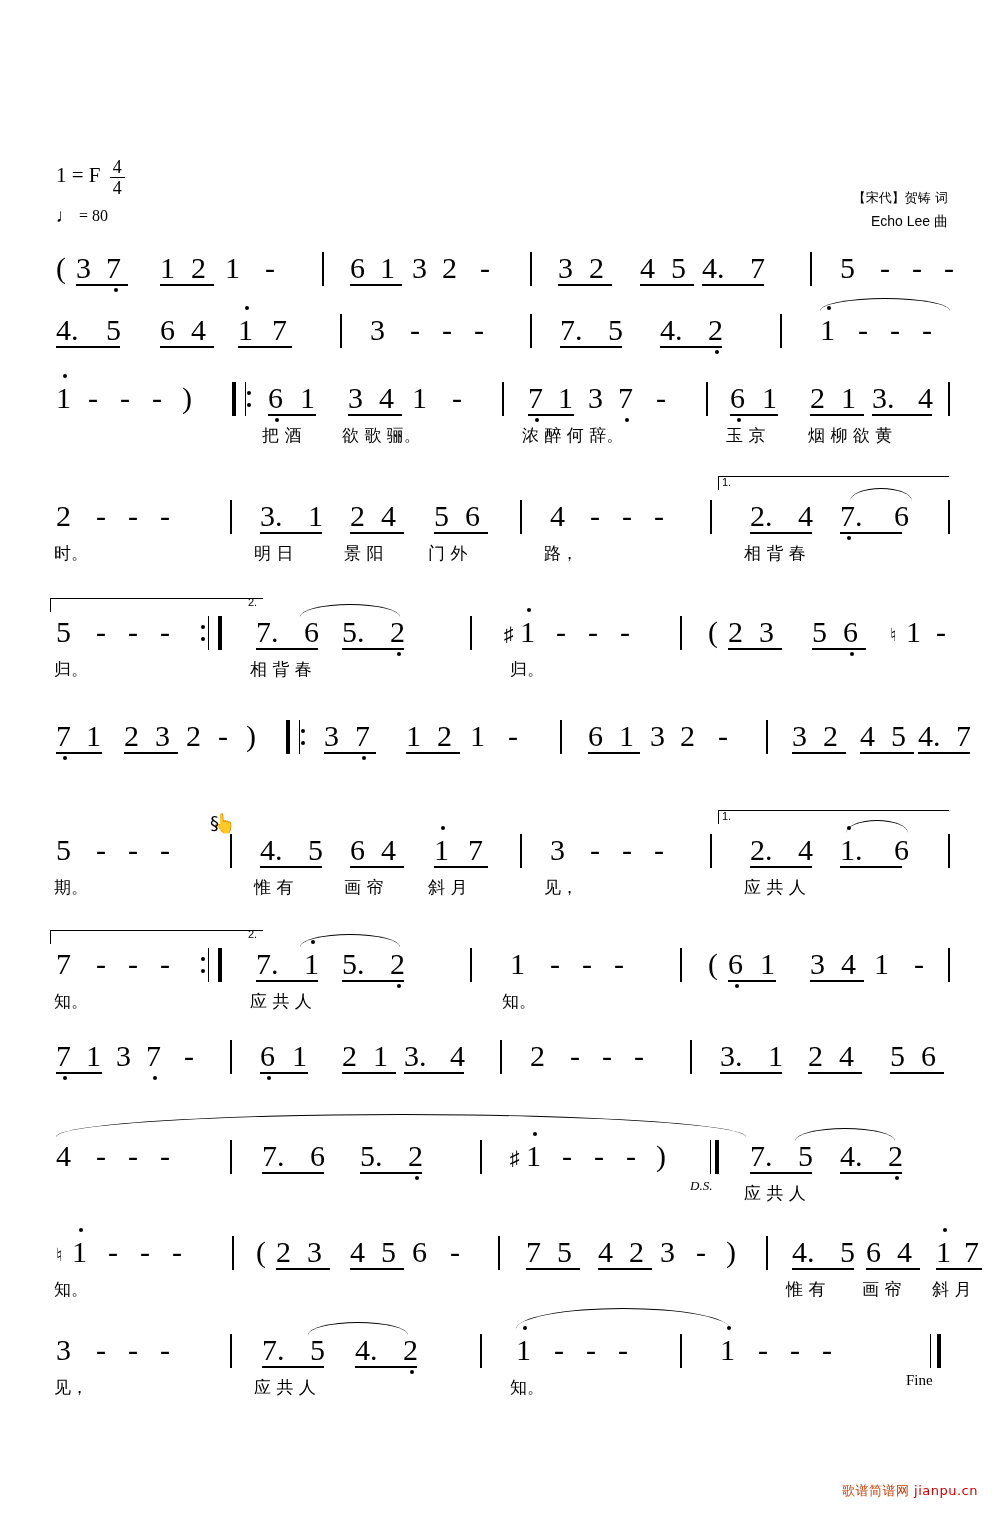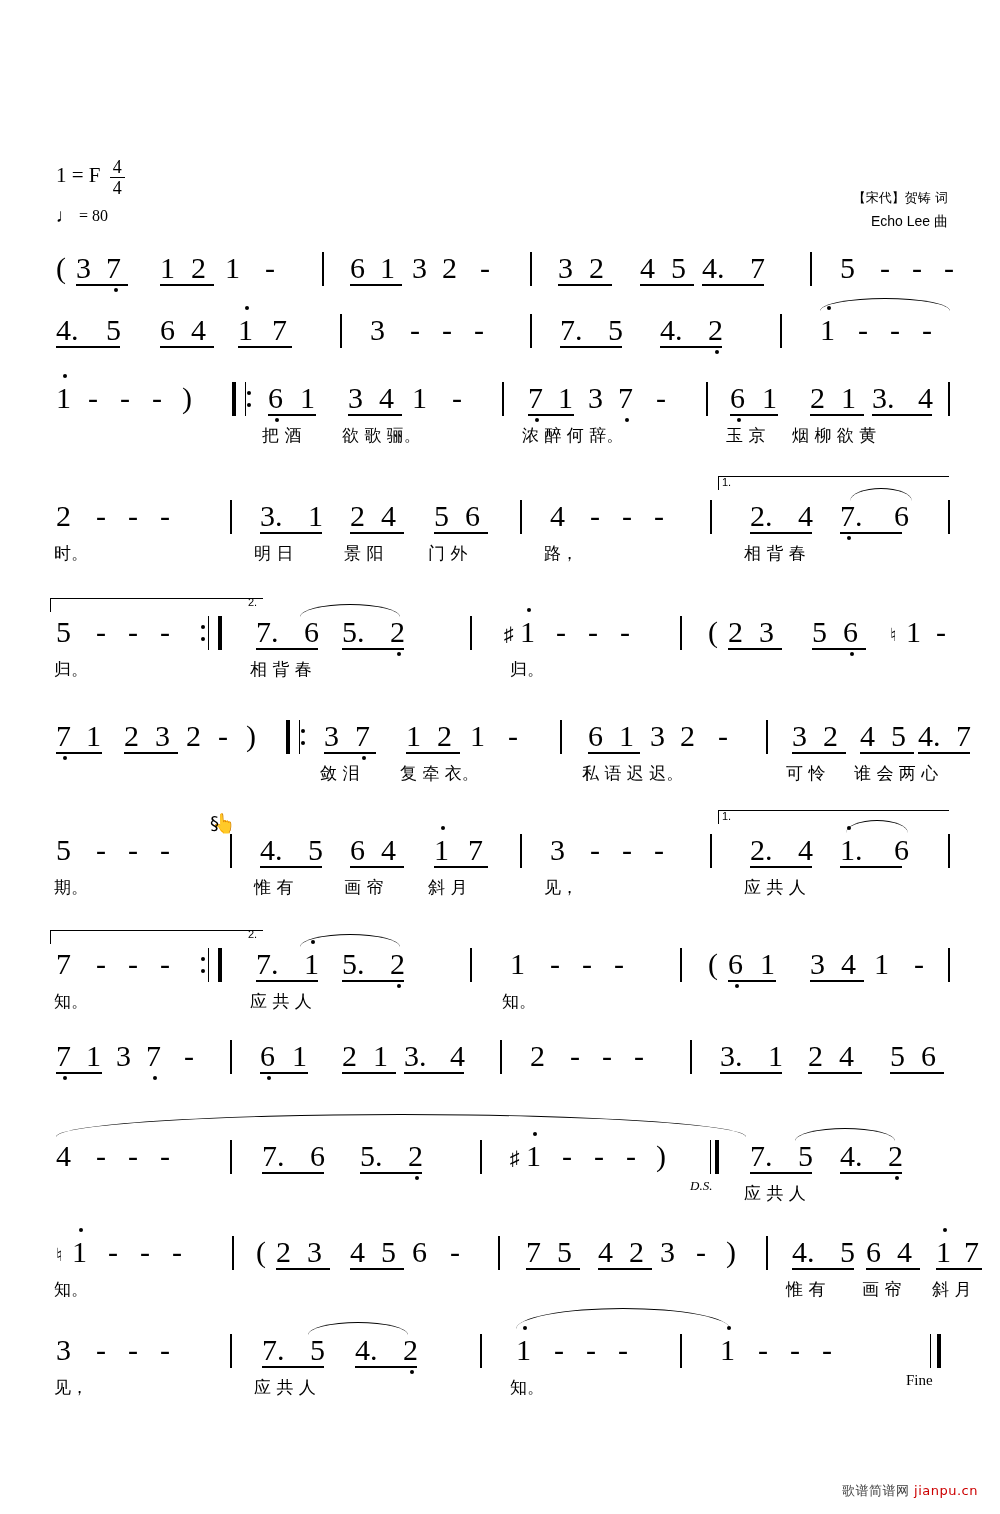--- a/index.html
+++ b/index.html
@@ -227,21 +227,21 @@
   }
   .footer {
     position: absolute;
     right: 22px;
     bottom: 14px;
     font-size: 13px;
     color: #555;
     font-family: "DejaVu Sans", sans-serif;
     letter-spacing: 0.5px;
   }
-  .footer .cn { color: #404040; }
+  .footer .cn { color: #c2410c; }
   .footer .site { color: #c00; }
 </style>
 </head>
 <body>
 
 <div class="page">
 
 
   <div class="keysig">
     <span>1 = F</span>
@@ -372,21 +372,21 @@
       <span class="n" style="left:822px">3.</span>
       <span class="n" style="left:868px">4</span>
       <span class="beam" style="left:822px; top:36px; width:60px"></span>
       <span class="bar" style="left:898px"></span>
     </div>
     <div class="lyrics">
       <span class="ly" style="left:212px">把 酒</span>
       <span class="ly" style="left:292px">欲 歌 骊。</span>
       <span class="ly" style="left:472px">浓 醉 何 辞。</span>
       <span class="ly" style="left:676px">玉 京</span>
-      <span class="ly" style="left:742px">烟 柳 欲 黄</span>
+      <span class="ly" style="left:758px">烟 柳 欲 黄</span>
     </div>
   </div>
 
   <div class="system" style="top:496px">
     <div class="notes">
       <span class="n" style="left:6px">2</span>
       <span class="n" style="left:46px">-</span>
       <span class="n" style="left:78px">-</span>
       <span class="n" style="left:110px">-</span>
       <span class="bar" style="left:180px"></span>
@@ -506,27 +506,20 @@
       <span class="n" style="left:742px">3</span>
       <span class="n" style="left:773px">2</span>
       <span class="beam" style="left:742px; top:36px; width:54px"></span>
       <span class="n" style="left:810px">4</span>
       <span class="n" style="left:841px">5</span>
       <span class="beam" style="left:810px; top:36px; width:54px"></span>
       <span class="n" style="left:868px">4.</span>
       <span class="n" style="left:906px">7</span>
       <span class="beam" style="left:868px; top:36px; width:52px"></span>
     </div>
-    <div class="lyrics">
-      <span class="ly" style="left:270px">敛 泪</span>
-      <span class="ly" style="left:350px">复 牵 衣。</span>
-      <span class="ly" style="left:532px">私 语 迟 迟。</span>
-      <span class="ly" style="left:736px">可 怜</span>
-      <span class="ly" style="left:804px">谁 会 两 心</span>
-    </div>
   </div>
 
   <div class="system" style="top:830px">
     <div class="notes">
       <span class="segno" style="left:162px; top:-18px">👆</span>
       <span style="position:absolute; left:160px; top:-18px; font-size:18px; font-family:'DejaVu Sans',sans-serif;">§</span>
       <span class="n" style="left:6px">5</span>
       <span class="n" style="left:46px">-</span>
       <span class="n" style="left:78px">-</span>
       <span class="n" style="left:110px">-</span>

